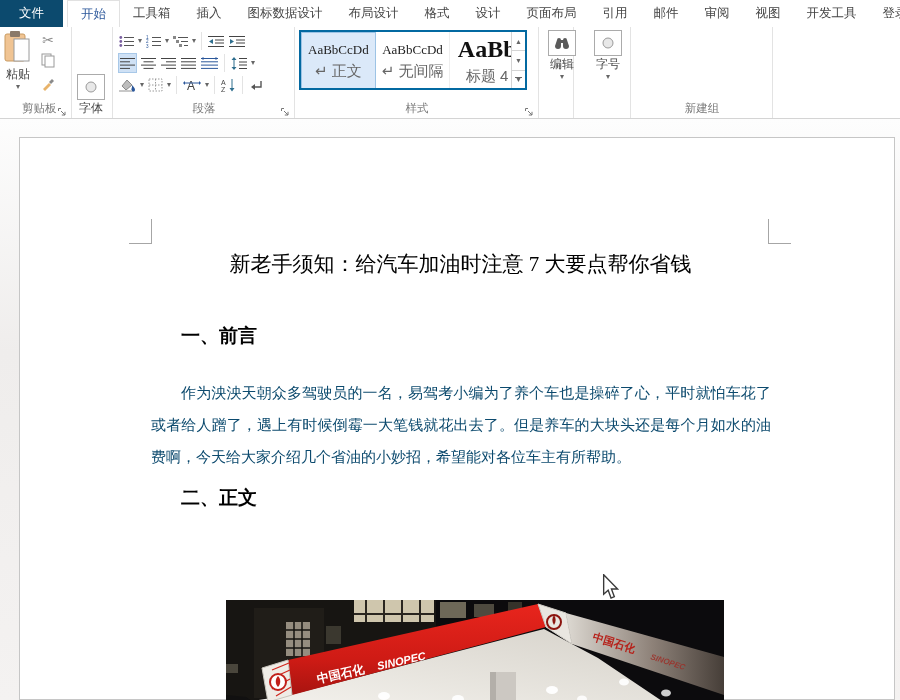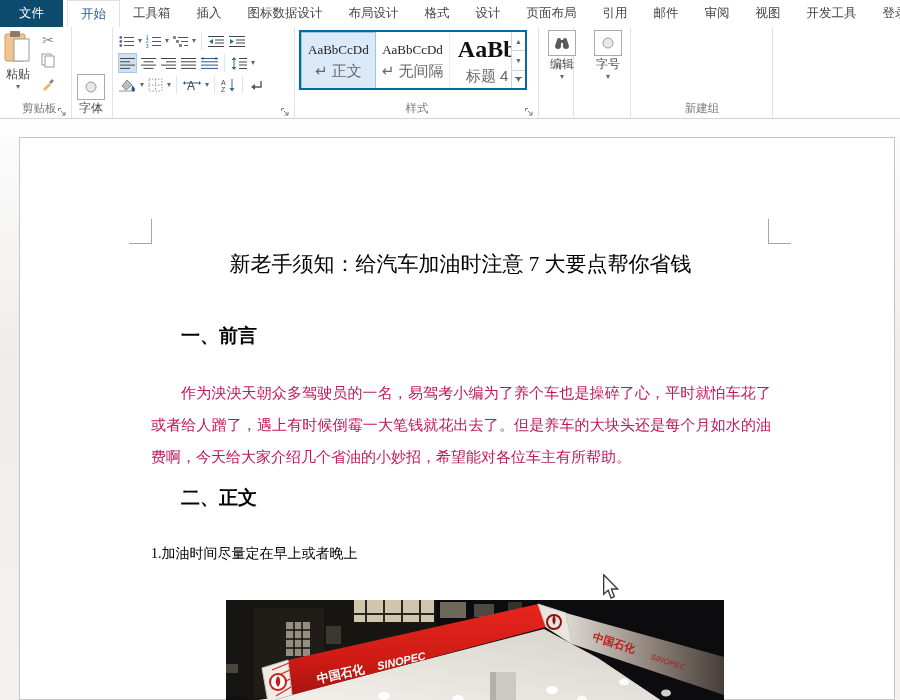--- a/index.html
+++ b/index.html
@@ -49,21 +49,21 @@
     border:1px solid #c6c6c6; }
   .cornermark { position:absolute; width:23px; height:25px; }
   .cm-left { left:109px; top:81px; border-right:1px solid #a6a6a6; border-bottom:1px solid #a6a6a6; }
   .cm-right { left:748px; top:81px; border-left:1px solid #a6a6a6; border-bottom:1px solid #a6a6a6; }
   .doc-title { position:absolute; left:132px; top:112px; width:617px; text-align:center;
     font-family:"Liberation Serif","DejaVu Serif",serif; font-size:21px; color:#000; }
   .doc-h { position:absolute; left:161px; font-family:"Liberation Serif","DejaVu Serif",serif;
     font-size:19px; font-weight:bold; color:#000; }
   .doc-p { position:absolute; left:131px; top:239px; width:620px;
     font-family:"Liberation Serif","DejaVu Serif",serif; font-size:15px; line-height:32px;
-    text-align:justify; text-indent:2em; color:#be185d; }
+    text-align:justify; text-indent:2em; color:#0c4a6e; }
   .doc-li { position:absolute; left:131px; top:407px;
     font-family:"Liberation Serif","DejaVu Serif",serif; font-size:14px; color:#000; }
   .doc-photo { position:absolute; left:206px; top:462px; width:498px; height:101px; overflow:hidden; }
   .cursor { position:absolute; left:602px; top:574px; z-index:60; }
 </style>
 </head>
 <body>
 
 <div class="tabrow">
   <div class="tab tab-file">文件</div>
@@ -321,20 +321,21 @@
         </span>
         <span class="vsep"></span>
         <span class="pbtn">
           <svg width="14" height="13" viewBox="0 0 14 13">
               <path d="M12 2 V8 H4" fill="none" stroke="#555" stroke-width="1.4"></path>
               <path d="M6 5 L2 8 L6 11 Z" fill="#555"></path>
             </svg>
         </span>
       </div>
     </div>
+    <div class="grouplabel">段落</div>
     <div class="launcher">
       <svg width="11" height="11" viewBox="0 0 11 11">
           <path d="M1.5 4 V1.5 H4" fill="none" stroke="#777"></path>
           <path d="M4 4 L8 8 M8 4.8 V8 H4.8" fill="none" stroke="#777"></path>
         </svg>
     </div>
   </div>
 
   <div class="rgroup" style="left:296px;width:243px;">
     <div class="gallery">
@@ -398,21 +399,20 @@
 
 <div class="docarea">
   <div class="page">
     <div class="cornermark cm-left"></div>
     <div class="cornermark cm-right"></div>
 
     <div class="doc-title">新老手须知：给汽车加油时注意 7 大要点帮你省钱</div>
     <div class="doc-h" style="top:185px;">一、前言</div>
     <div class="doc-p">作为泱泱天朝众多驾驶员的一名，易驾考小编为了养个车也是操碎了心，平时就怕车花了或者给人蹭了，遇上有时候倒霉一大笔钱就花出去了。但是养车的大块头还是每个月如水的油费啊，今天给大家介绍几个省油的小妙招，希望能对各位车主有所帮助。</div>
     <div class="doc-h" style="top:347px;">二、正文</div>
-    <div class="doc-li">1.加油时间尽量定在早上或者晚上</div>
 
     <div class="doc-photo">
       <svg width="498" height="101" viewBox="0 0 498 101">
         <defs>
           <linearGradient id="undergrad" x1="0" y1="1" x2="1" y2="0">
             <stop offset="0" stop-color="#f3f1ec"></stop>
               <stop offset="1" stop-color="#d6d2ca"></stop>
           </linearGradient>
           <linearGradient id="redgrad" x1="0" y1="0" x2="0" y2="1">
             <stop offset="0" stop-color="#e8251d"></stop>

